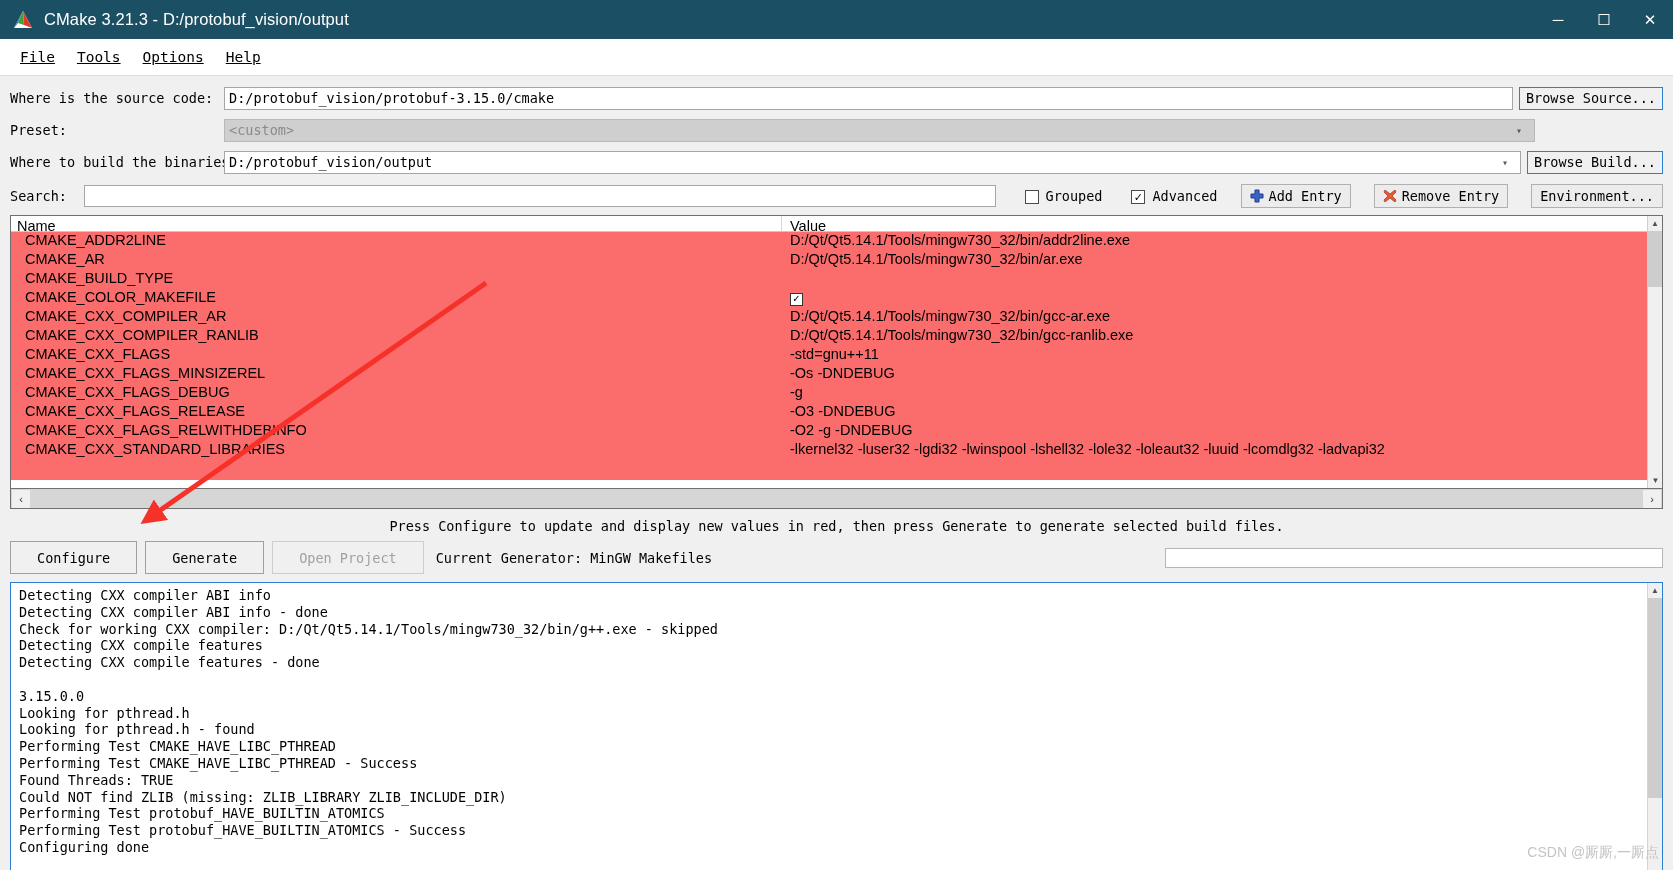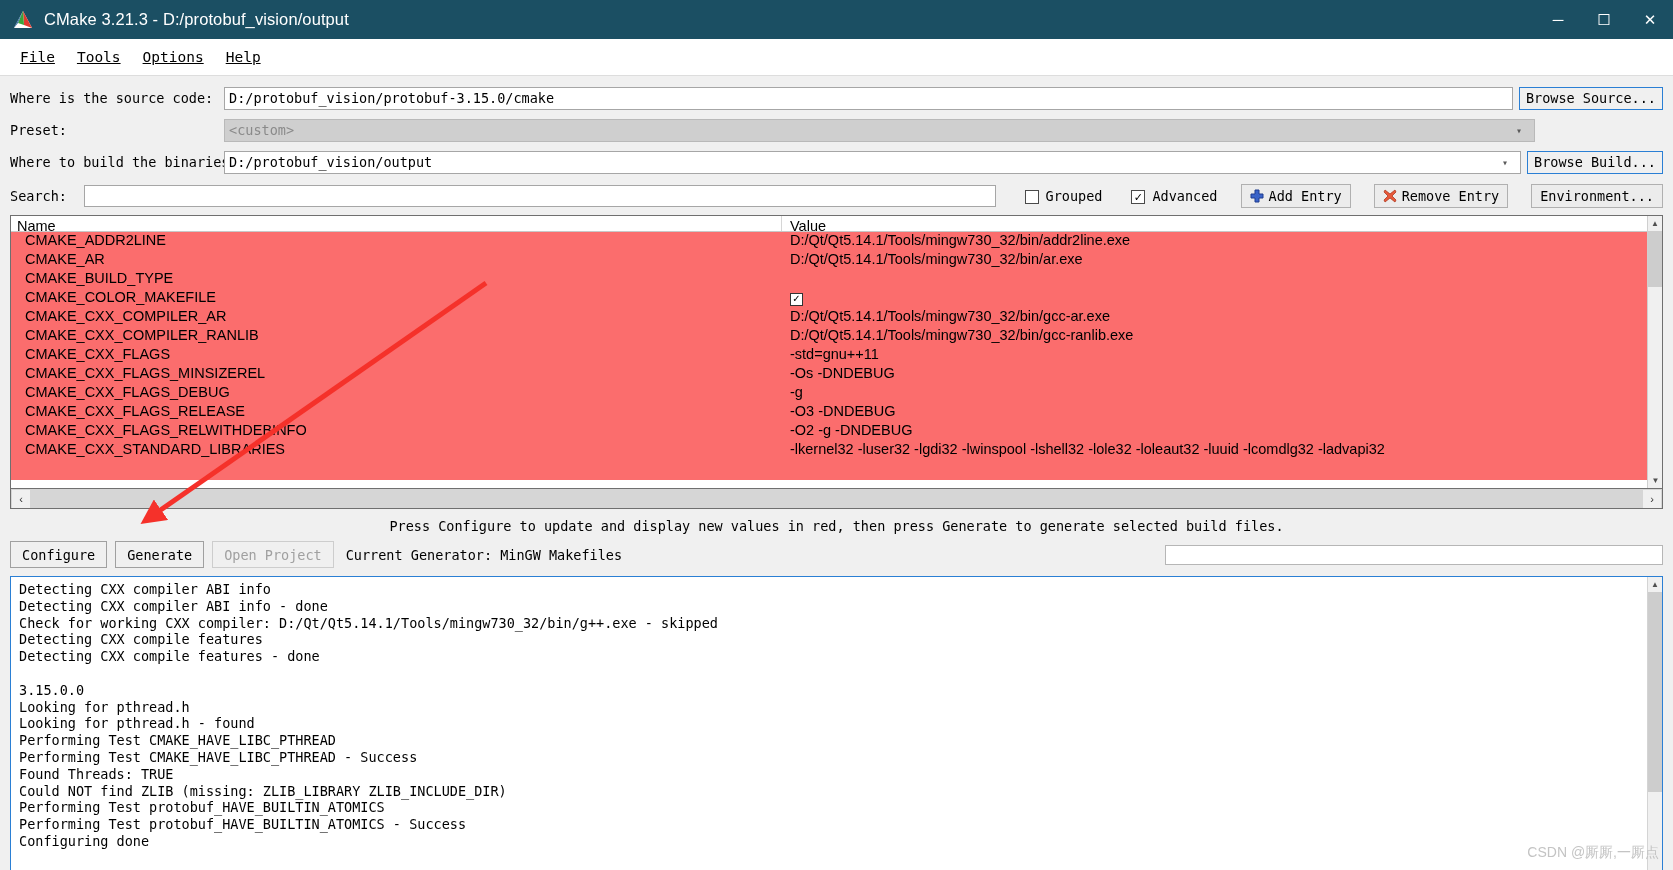--- a/index.html
+++ b/index.html
@@ -123,23 +123,23 @@
 
   
   #hint {
     text-align:center; font-size:13.5px; color:#000; margin-top:9px;
     font-family:"DejaVu Sans Mono","Liberation Mono", monospace;
   }
 
   
   #actionrow { display:flex; align-items:center; margin:7px 10px 0 10px; }
   .abtn {
-    height:27px; border:1px solid #a0a0a0; background:#f0f0f0; color:#000;
+    height:33px; border:1px solid #a0a0a0; background:#f0f0f0; color:#000;
     font-size:13.5px; font-family:"DejaVu Sans Mono","Liberation Mono", monospace;
-    display:flex; align-items:center; justify-content:center; padding:0 11px; margin-right:8px;
+    display:flex; align-items:center; justify-content:center; padding:0 26px; margin-right:8px;
   }
   .abtn.disabled { color:#a0a0a0; border-color:#cdcdcd; }
   #gen-label { font-size:13.5px; color:#000; font-family:"DejaVu Sans Mono","Liberation Mono", monospace; margin-left:4px; }
   #progress { flex:none; width:498px; height:20px; background:#ffffff; border:1px solid #b6b6b6; margin-left:auto; }
 
   
   #logwrap {
     margin:8px 10px 5px 10px; background:#ffffff; border:1px solid #2a7fd4;
     height:310px; position:relative; overflow:hidden;
   }

